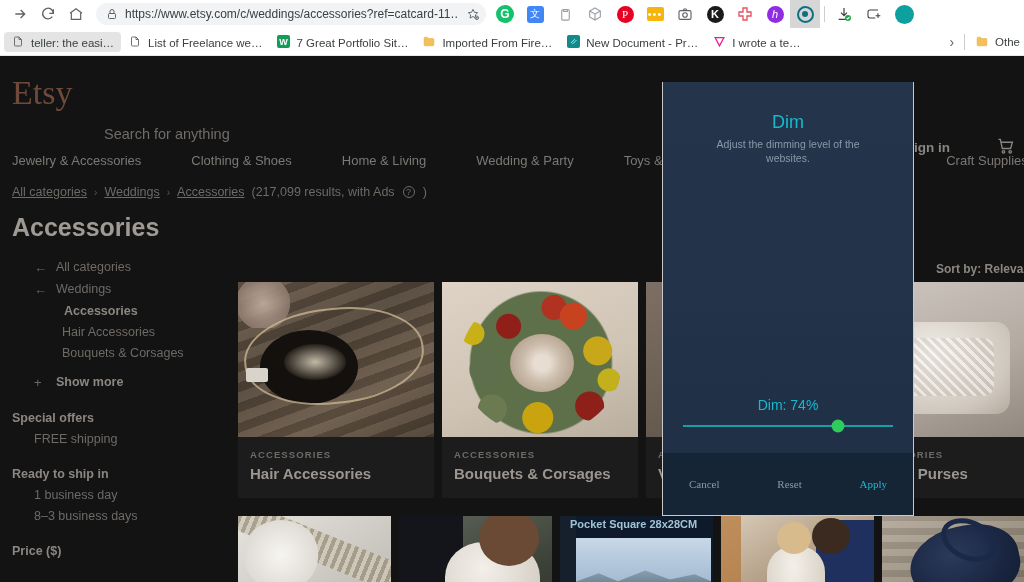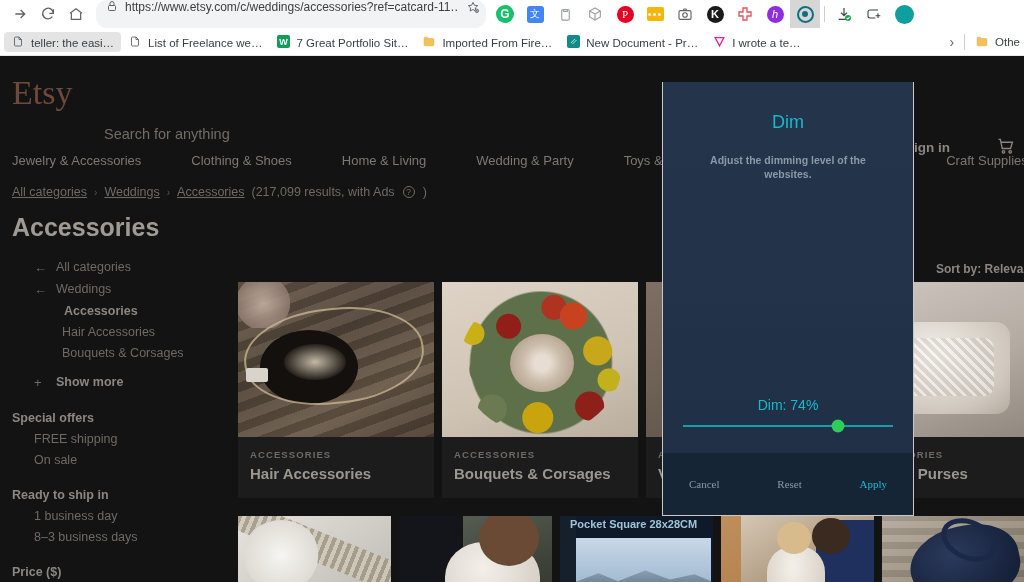--- a/index.html
+++ b/index.html
@@ -16,23 +16,23 @@
     display: flex; align-items: center;
     padding: 0 6px; position: relative;
   }
   .nav-btn {
     width: 28px; height: 28px;
     display: flex; align-items: center; justify-content: center;
     color: #5f6368; flex: 0 0 auto; cursor: pointer;
   }
   .nav-btn svg { display:block; }
   .omnibox {
-    flex: 0 0 390px; height: 28px; margin-left: 6px;
+    flex: 0 0 390px; height: 22px; margin-left: 6px;
     background: #f1f3f4; border-radius: 11px;
-    display: flex; align-items: flex-start;
+    display: flex; align-items: center;
     padding: 0 6px 0 10px; gap: 7px;
     overflow: hidden;
   }
   .omni-url {
     font-size: 12px; color: #3c4043;
     white-space: nowrap; overflow: hidden;
     flex: 1 1 auto; letter-spacing: 0;
   }
   .star-btn { flex:0 0 auto; color:#5f6368; display:flex; }
   .ext-strip {
@@ -170,21 +170,21 @@
   }
   .ne-title {
     flex: 1 1 auto; text-align:center;
     color:#16c8dc; font-size: 15.5px; letter-spacing: 1.2px; font-weight: bold;
   }
   .ne-ico { color:#15788c; flex:0 0 auto; display:flex; cursor:pointer; }
   .ne-body { flex: 1 1 auto; position: relative; padding-top: 30px; }
   .ne-h2 { text-align:center; color:#17b9cf; font-size: 18px; }
   .ne-sub {
     text-align:center; color:#8b99a8; font-size: 10.5px;
-    line-height: 1.35; margin: 20px auto 0 auto; width: 160px; font-weight: bold;
+    line-height: 1.35; margin: 4px auto 0 auto; width: 160px;
   }
   .ne-slider-wrap { position:absolute; left:0; right:0; bottom: 26px; margin-top: 28px; }
   .ne-value { text-align:center; color:#17b9cf; font-size: 14px; margin-bottom: 12px; }
   .ne-track {
     position: relative; height: 2px; background:#15a0a8;
     margin: 0 20px;
   }
   .ne-thumb {
     position: absolute; top: 50%; width: 13px; height: 13px;
     border-radius: 50%; background:#2ecc5b;
@@ -431,23 +431,20 @@
         <span>Bouquets &amp; Corsages</span>
       </div>
       <div class="side-row lvl1" style="margin-top:8px;">
         <span class="side-ico">+</span>
         <span style="color:#8b8681;font-weight:bold;">Show more</span>
       </div>
 
       <div class="side-head">Special offers</div>
       <div class="side-row lvl1">
         <span>FREE shipping</span>
-      </div>
-      <div class="side-row lvl1">
-        <span>On sale</span>
       </div>
 
       <div class="side-head">Ready to ship in</div>
       <div class="side-row lvl1">
         <span>1 business day</span>
       </div>
       <div class="side-row lvl1">
         <span>8–3 business days</span>
       </div>
 

